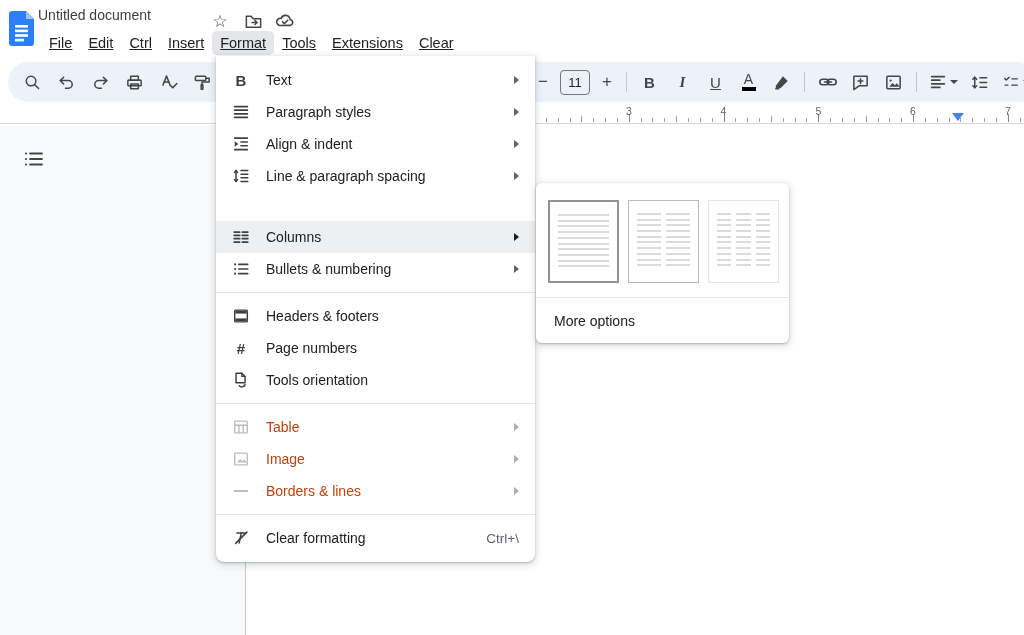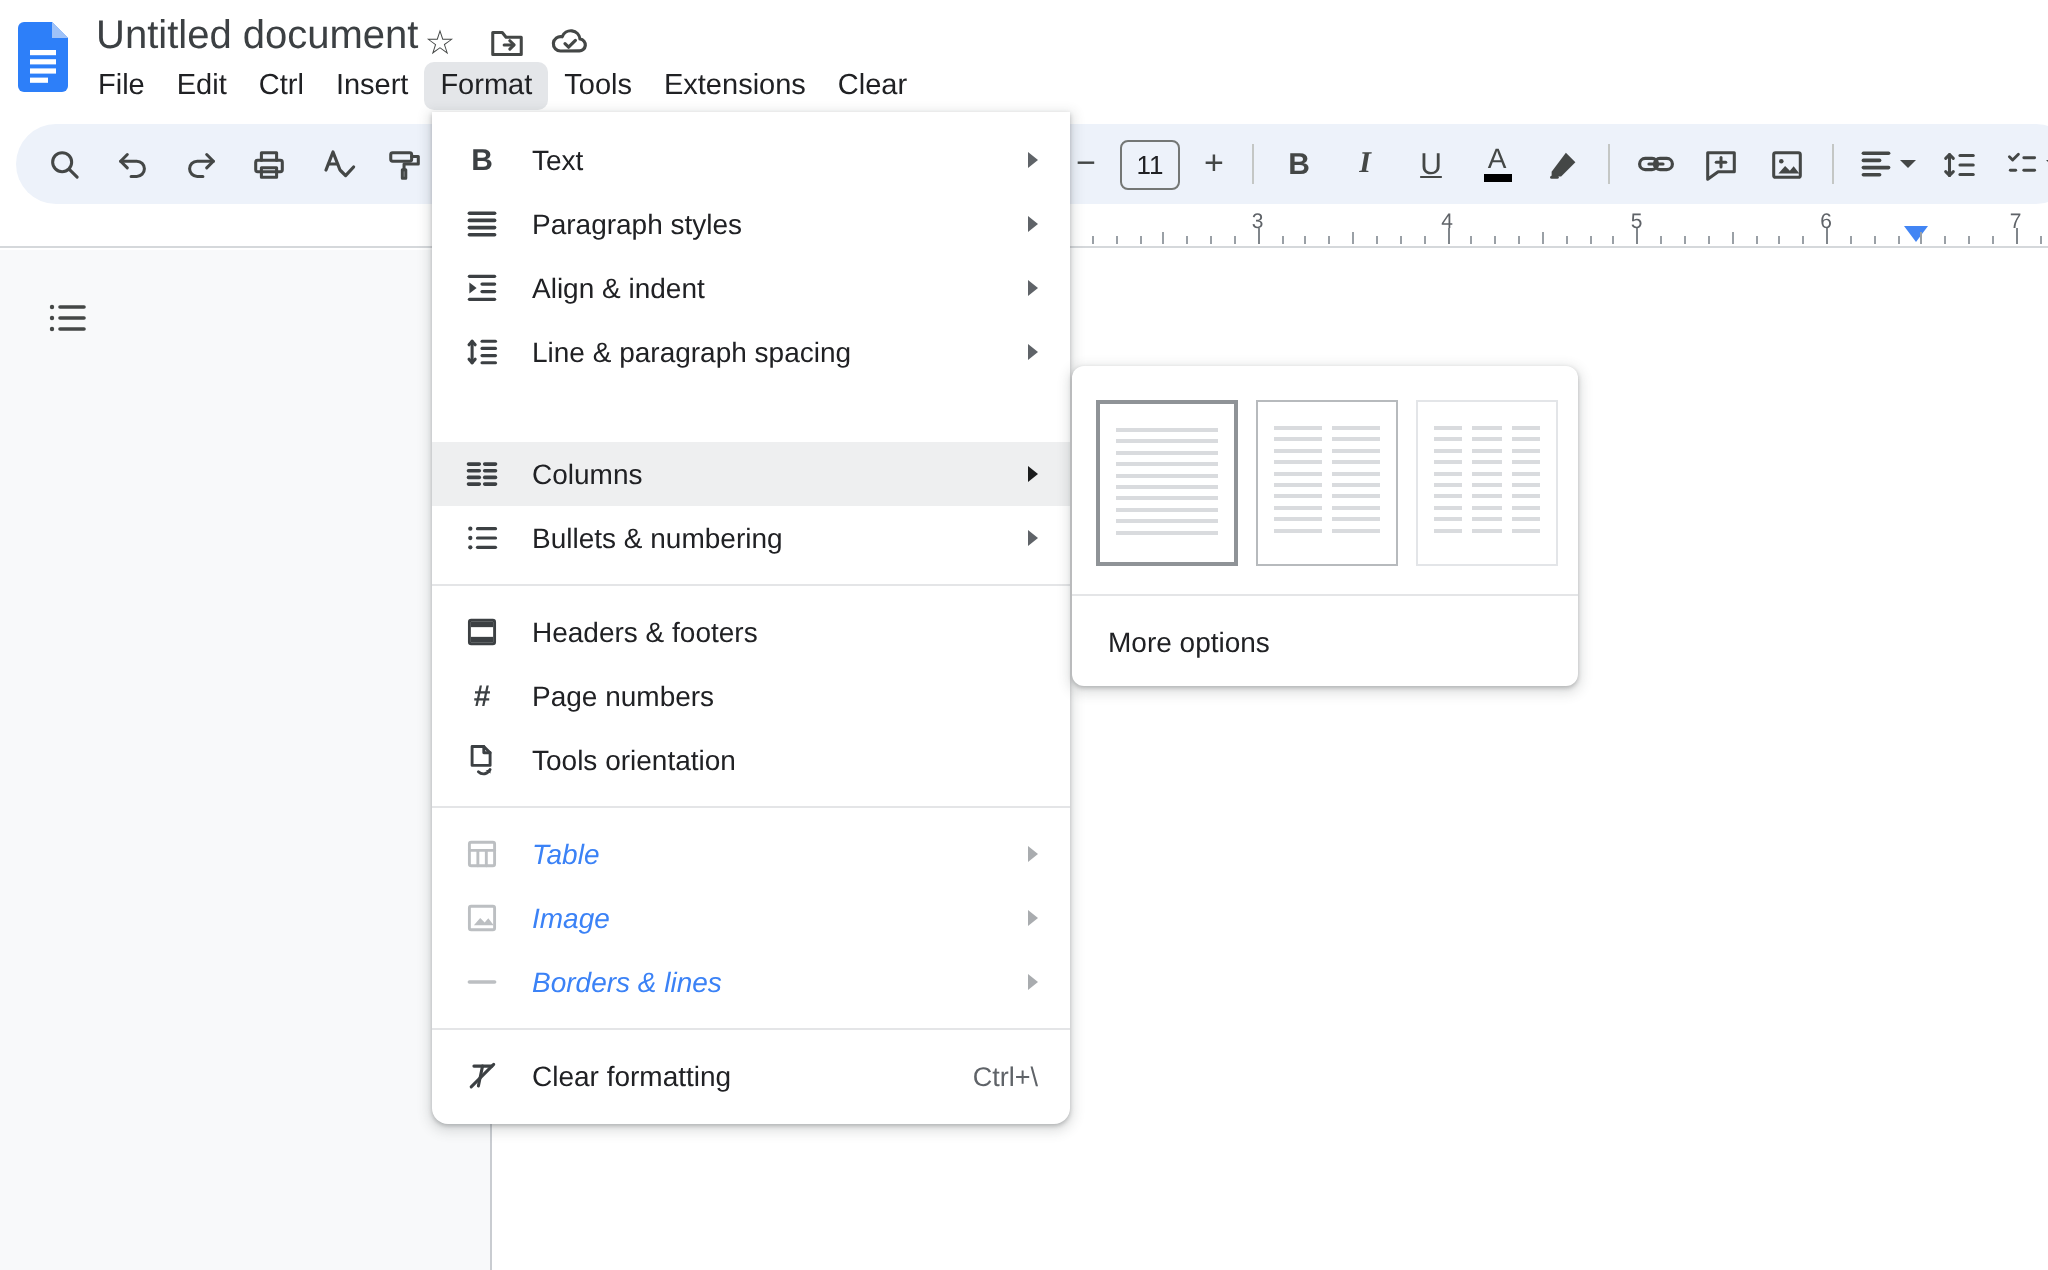--- a/index.html
+++ b/index.html
@@ -4,27 +4,27 @@
 <style>
   * { margin:0; padding:0; box-sizing:border-box; }
   html,body { width:1024px; height:635px; overflow:hidden; background:#fff;
     font-family:"Liberation Sans", sans-serif; color:#202124; }
   svg { display:block; }
   .ic { stroke:#444746; fill:none; stroke-width:1.6; stroke-linecap:round; stroke-linejoin:round; }
 
   
   #header { position:absolute; top:0; left:0; width:100%; height:56px; background:#fff; }
   #docs-logo { position:absolute; left:8px; top:11px; }
-  #doc-title { position:absolute; left:48px; top:7px; font-size:20px; color:#3c4043; }
+  #doc-title { position:absolute; left:38px; top:7px; font-size:14px; color:#3c4043; }
   .title-icon { position:absolute; top:11px; width:20px; height:20px; display:flex; align-items:center; justify-content:center; color:#444746; }
   #star-icon { left:210px; font-size:17px; }
   #move-icon { left:243px; }
   #cloud-icon { left:275px; }
   #menubar { position:absolute; left:41px; top:31px; display:flex; }
-  .menu-btn { font-size:14.5px; color:#202124; padding:3px 8px; border-radius:5px; line-height:18px; }
+  .menu-btn { font-size:14.5px; color:#202124; padding:3px 8px; border-radius:5px; line-height:18px;text-decoration:underline; }
   .menu-btn.active { background:#e4e6e9; }
 
   
   #toolbar { position:absolute; top:56px; left:0; width:100%; height:49px; background:#fff; }
   #toolbar-pill { position:absolute; left:8px; top:6px; width:1030px; height:40px; background:#edf2fa; border-radius:21px; }
   .tgroup { position:absolute; top:0; height:40px; display:flex; align-items:center; }
   #tgroup-left { left:12px; gap:9px; }
   #tgroup-right { left:526px; gap:8px; }
   .tbtn { width:25px; height:26px; display:flex; align-items:center; justify-content:center; color:#444746; border-radius:4px; flex:none; }
   .tsep { width:1px; height:20px; background:#c4c7c5; margin:0 2px; flex:none; }
@@ -55,21 +55,21 @@
   
   #format-menu { position:absolute; left:216px; top:56px; width:319px; background:#fff; z-index:5;
      border-radius:0 0 8px 8px; padding:8px 0;
      box-shadow:0 2px 6px 2px rgba(60,64,67,.15), 0 1px 2px rgba(60,64,67,.3); }
   .mi { height:32px; display:flex; align-items:center; padding:0 16px 0 15px; font-size:14px; color:#202124; }
   .mi .mi-icon { width:20px; height:18px; margin-right:15px; display:flex; align-items:center; justify-content:center; color:#3c4043; flex:none; }
   .mi .mi-label { flex:1; }
   .mi .sub-arrow { width:0; height:0; border-top:4px solid transparent; border-bottom:4px solid transparent; border-left:5px solid #5f6368; }
   .mi.highlight { background:#eeeff0;margin-top:29px; }
   .mi.highlight .sub-arrow { border-left-color:#1b1c1d; }
-  .mi.disabled { color:#3b82f6;font-style:italic; }
+  .mi.disabled { color:#c2410c; }
   .mi.disabled .mi-icon { color:#bcbfc2; }
   .mi.disabled .sub-arrow { border-left-color:#a9acaf; }
   .mi .shortcut { font-size:13.5px; color:#5f6368; }
   .mdiv { height:1px; background:#e4e5e7; margin:7px 0; }
   .bold-glyph { font-weight:700; font-size:15px; }
   .hash-glyph { font-weight:600; font-size:15px; }
 
   
   #columns-submenu { position:absolute; left:536px; top:183px; width:253px; background:#fff; z-index:6;
      border-radius:6px; box-shadow:0 2px 6px 2px rgba(60,64,67,.15), 0 1px 2px rgba(60,64,67,.3); }

